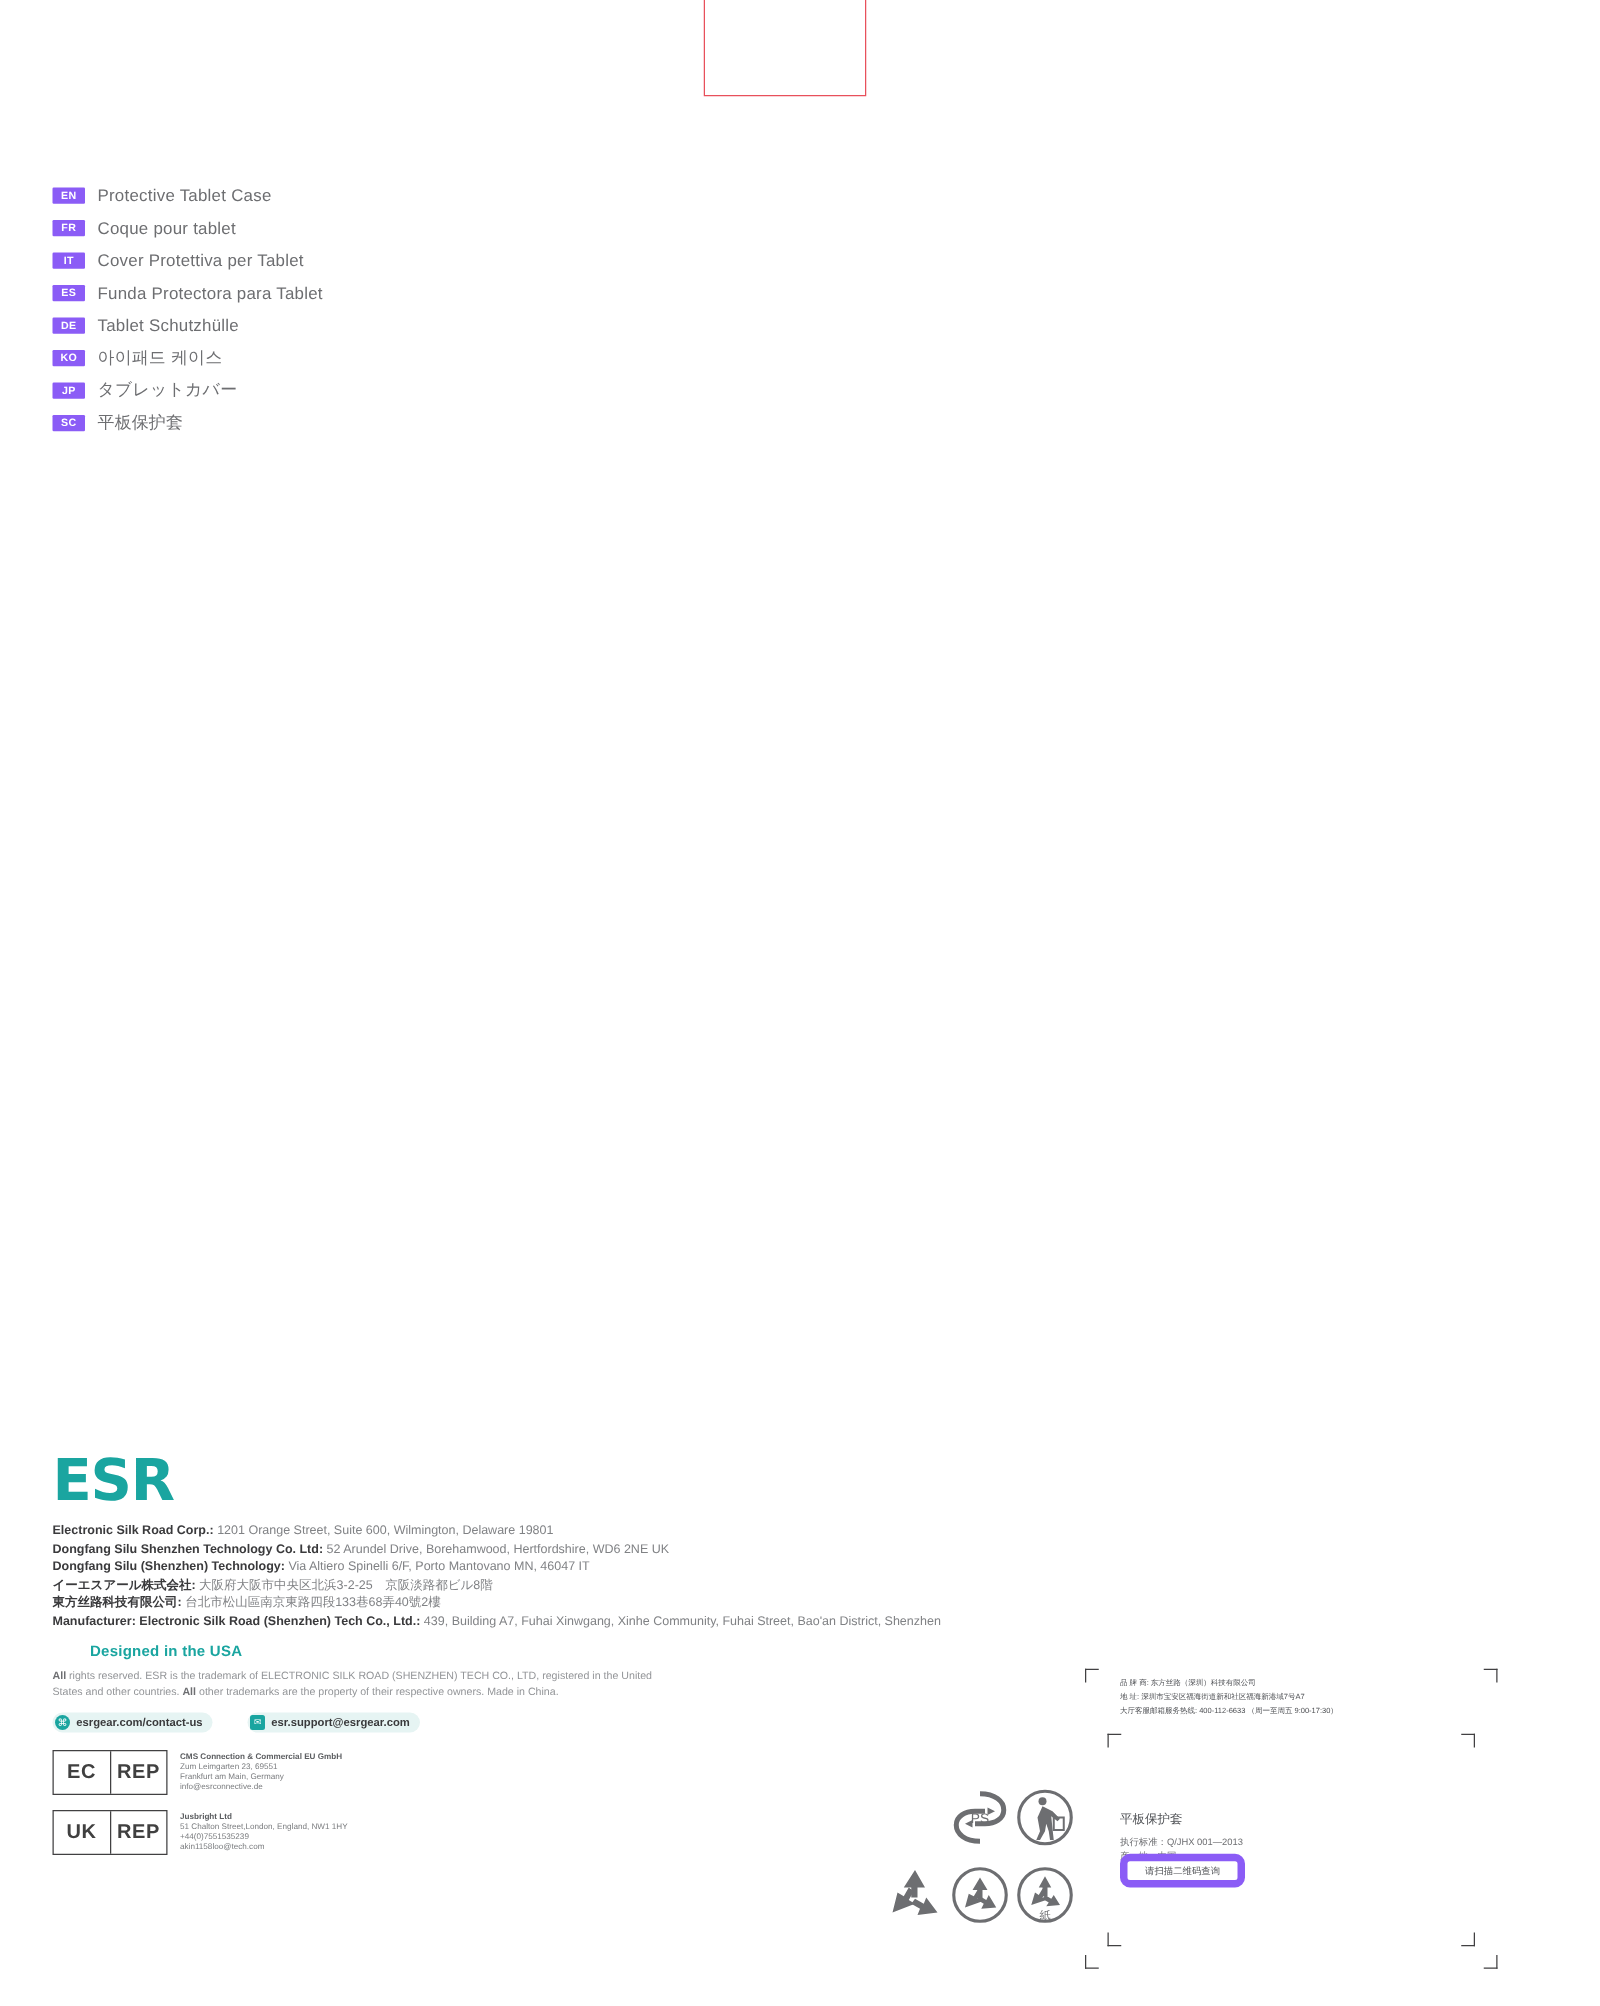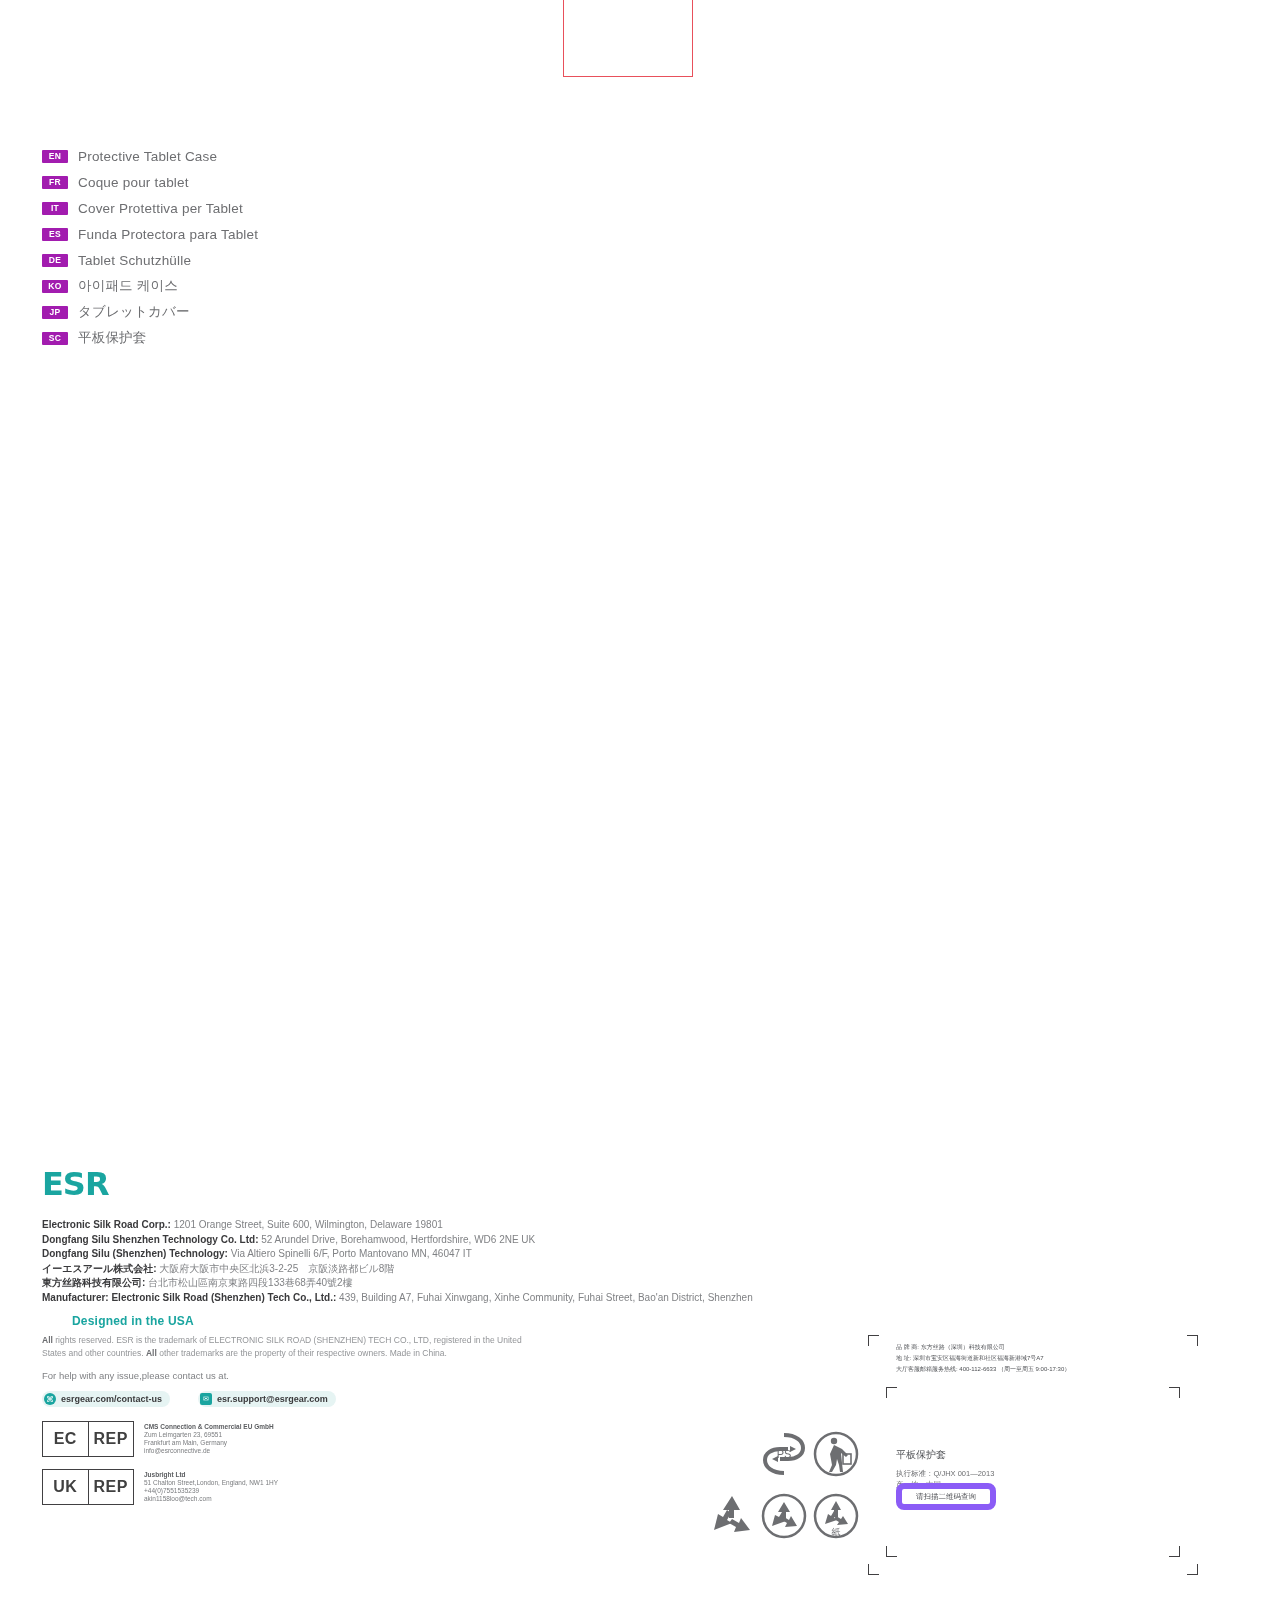--- a/index.html
+++ b/index.html
@@ -35,21 +35,21 @@
     width: 600px;
   }
   .lang-row {
     display: flex;
     align-items: center;
     height: 26px;
   }
   .lang-tag {
     width: 26px;
     height: 13px;
-    background: #a21caf;
+    background: #8b5cf6;
     color: #ffffff;
     font-size: 8.5px;
     font-weight: bold;
     letter-spacing: 0.3px;
     display: flex;
     align-items: center;
     justify-content: center;
     border-radius: 1px;
     flex: 0 0 auto;
   }
@@ -62,21 +62,21 @@
 
   
   .footer {
     position: absolute;
     left: 42px;
     top: 1160px;
     width: 1200px;
   }
   .logo {
     font-family: "DejaVu Sans", sans-serif;
-    font-size: 32px;
+    font-size: 46px;
     font-weight: bold;
     color: #1aa5a0;
     letter-spacing: -1px;
     line-height: 48px;
     height: 52px;
   }
   .addr-lines {
     margin-top: 6px;
   }
   .addr-line {
@@ -319,21 +319,20 @@
     </div>
   </div>
 
   <div class="designed">Designed in the USA</div>
 
   <div class="legal">
     <span><b>All</b><span> rights reserved. ESR is the trademark of ELECTRONIC SILK ROAD (SHENZHEN) TECH CO., LTD, registered in the United</span></span><br>
     <span><span>States and other countries. </span><b>All</b><span> other trademarks are the property of their respective owners. Made in China.</span></span>
   </div>
 
-  <div class="helpline">For help with any issue,please contact us at.</div>
 
   <div class="contact-row">
     <div class="pill">
       <span class="ic">⌘</span>
       <span class="txt">esrgear.com/contact-us</span>
     </div>
     <div class="pill">
       <span class="ic mail">✉</span>
       <span class="txt">esr.support@esrgear.com</span>
     </div>

